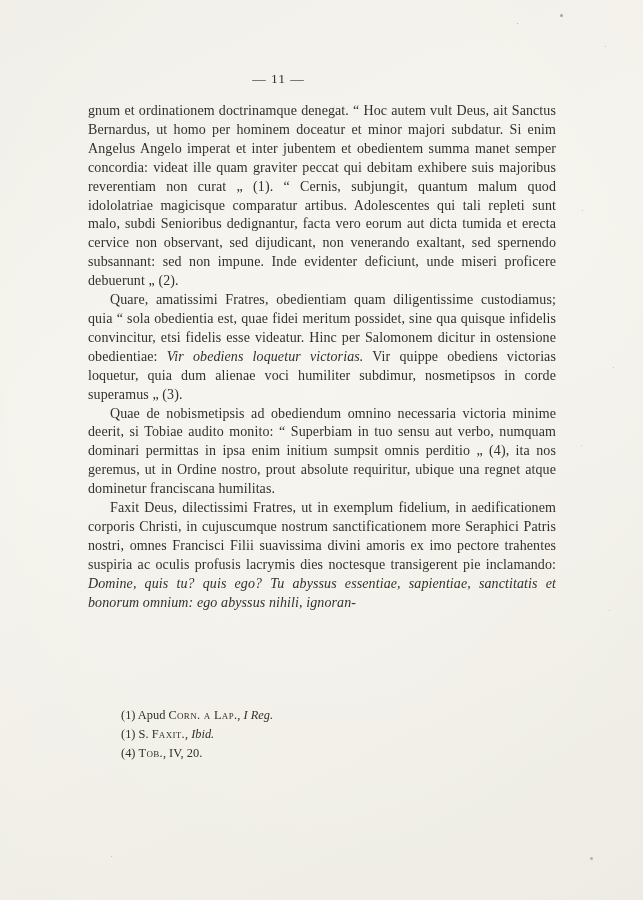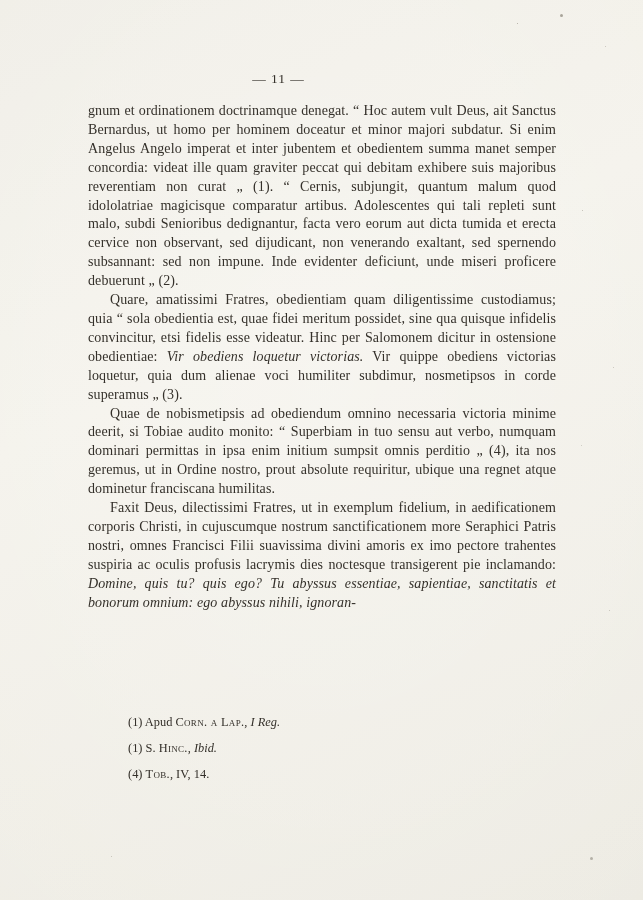--- a/index.html
+++ b/index.html
@@ -41,21 +41,21 @@
   .it { font-style: italic; }
   .sc { font-variant: small-caps; letter-spacing: 0.3px; }
   .footnotes {
     position: absolute;
     top: 705px;
     left: 120px;
     width: 436px;
     font-size: 12.4px;
     line-height: 18px;
   }
-  .footnote { margin: 8px; }
+  .footnote { margin: 1px; }
   
   .speck {
     position: absolute;
     top: 14px;
     left: 560px;
     width: 3px;
     height: 3px;
     border-radius: 50%;
     background: rgba(96,88,74,0.5);
     box-shadow:
@@ -77,18 +77,18 @@
 
   <div class="body-text" id="body-text">
       <p class="para"><span>gnum et ordinationem doctrinamque denegat. “ Hoc autem vult Deus, ait Sanctus Bernardus, ut homo per hominem doceatur et minor majori subdatur. Si enim Angelus Angelo imperat et inter jubentem et obedientem summa manet semper concordia: videat ille quam graviter peccat qui debitam exhibere suis majoribus reverentiam non curat „ (1). “ Cernis, subjungit, quantum malum quod idololatriae magicisque comparatur artibus. Adolescentes qui tali repleti sunt malo, subdi Senioribus dedignantur, facta vero eorum aut dicta tumida et erecta cervice non observant, sed dijudicant, non venerando exaltant, sed spernendo subsannant: sed non impune. Inde evidenter deficiunt, unde miseri proficere debuerunt „ (2).</span></p>
       <p class="para indent"><span>Quare, amatissimi Fratres, obedientiam quam diligentissime custodiamus; quia “ sola obedientia est, quae fidei meritum possidet, sine qua quisque infidelis convincitur, etsi fidelis esse videatur. Hinc per Salomonem dicitur in ostensione obedientiae: </span><span class="it">Vir obediens loquetur victorias.</span><span> Vir quippe obediens victorias loquetur, quia dum alienae voci humiliter subdimur, nosmetipsos in corde superamus „ (3).</span></p>
       <p class="para indent"><span>Quae de nobismetipsis ad obediendum omnino necessaria victoria minime deerit, si Tobiae audito monito: “ Superbiam in tuo sensu aut verbo, numquam dominari permittas in ipsa enim initium sumpsit omnis perditio „ (4), ita nos geremus, ut in Ordine nostro, prout absolute requiritur, ubique una regnet atque dominetur franciscana humilitas.</span></p>
       <p class="para indent"><span>Faxit Deus, dilectissimi Fratres, ut in exemplum fidelium, in aedificationem corporis Christi, in cujuscumque nostrum sanctificationem more Seraphici Patris nostri, omnes Francisci Filii suavissima divini amoris ex imo pectore trahentes suspiria ac oculis profusis lacrymis dies noctesque transigerent pie inclamando: </span><span class="it">Domine, quis tu? quis ego? Tu abyssus essentiae, sapientiae, sanctitatis et bonorum omnium: ego abyssus nihili, ignoran-</span></p>
     </div>
 
   <div class="footnotes" id="footnotes">
       <div class="footnote"><span>(1) Apud </span><span class="sc">Corn. a Lap.</span><span>, </span><span class="it">I Reg.</span></div>
-      <div class="footnote"><span>(1) S. </span><span class="sc">Hinc.</span><span>, </span><span class="it">Ibid.</span></div>
-      <div class="footnote"><span>(4) </span><span class="sc">Tob.</span><span>, IV, 14.</span></div>
+      <div class="footnote"><span>(1) S. </span><span class="sc">Faxit.</span><span>, </span><span class="it">Ibid.</span></div>
+      <div class="footnote"><span>(4) </span><span class="sc">Tob.</span><span>, IV, 20.</span></div>
     </div>
 
   <div class="speck"></div>
 </div>
 
 </body></html>

